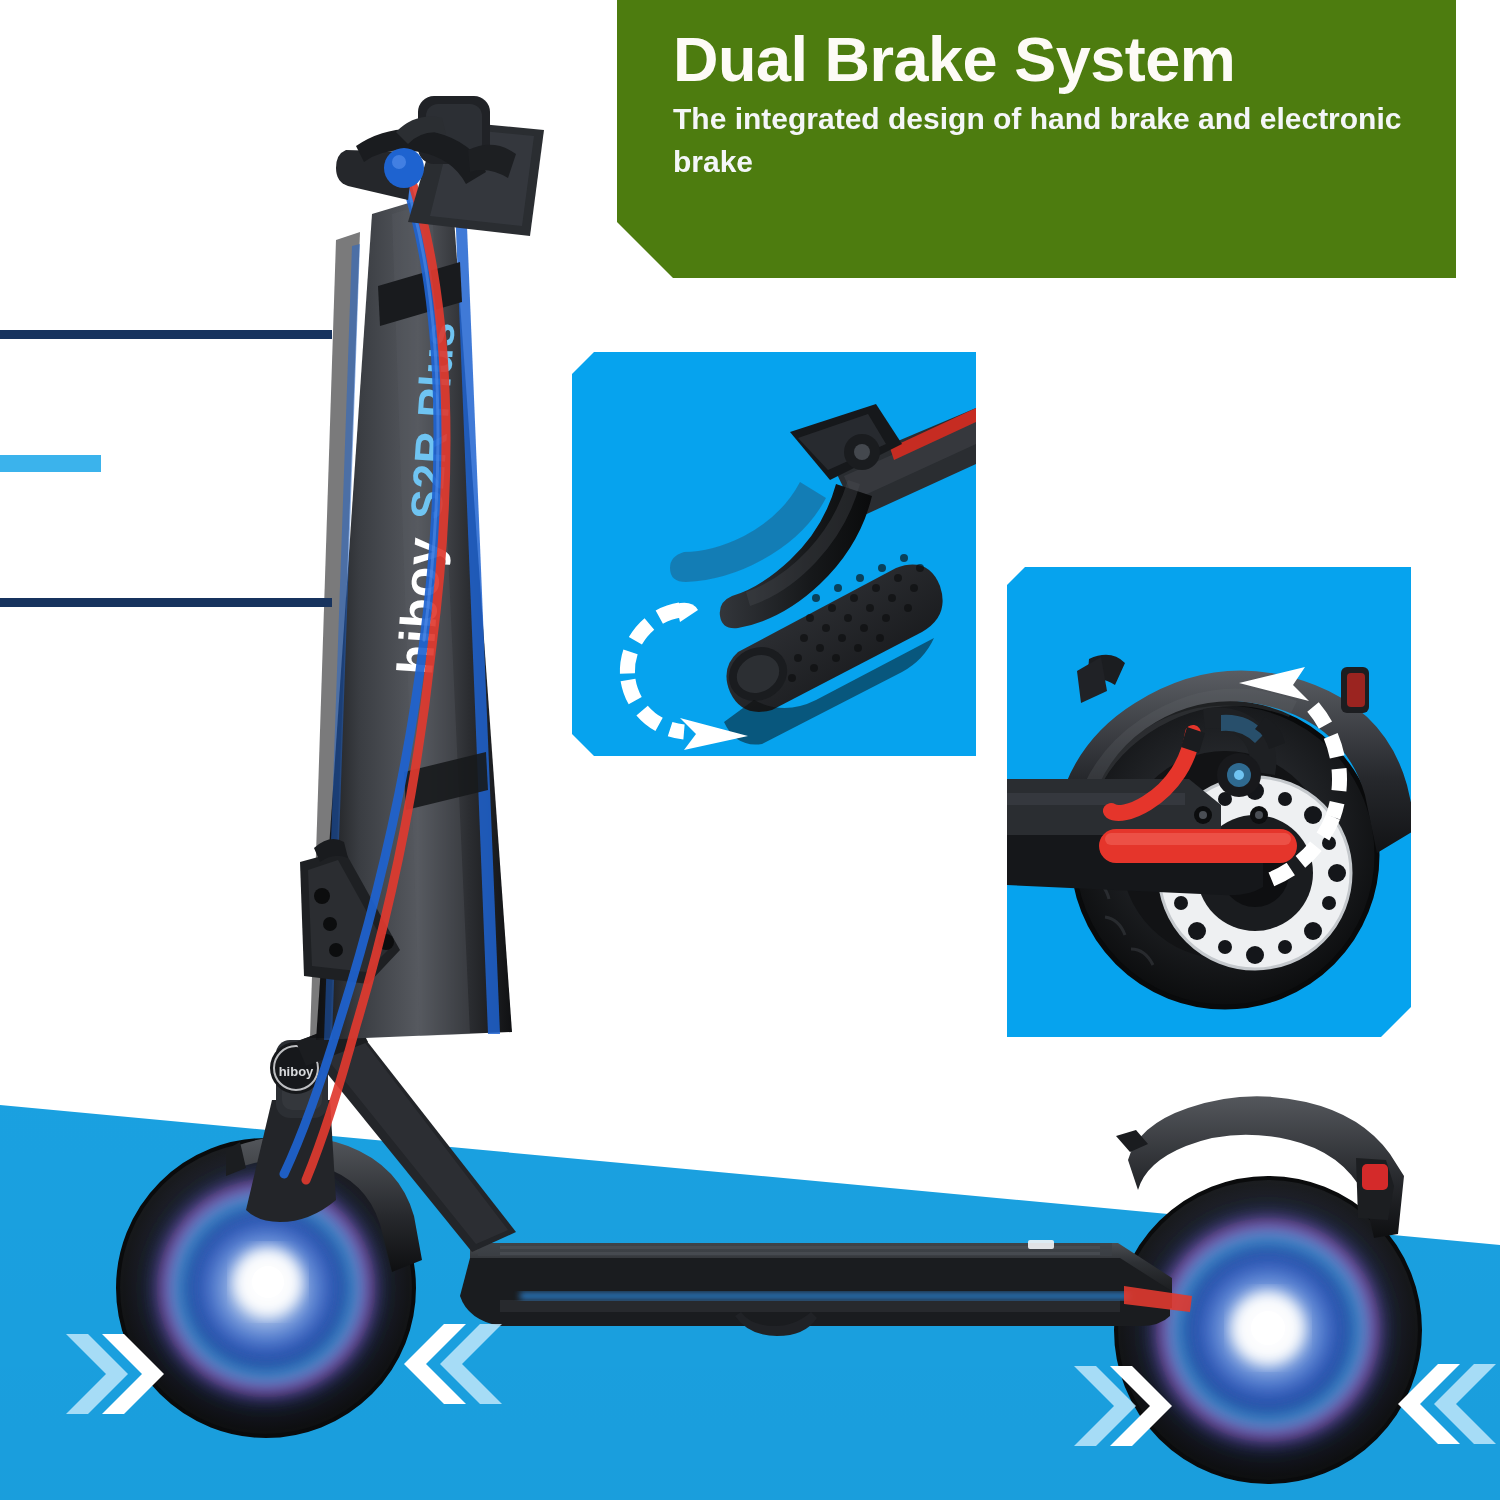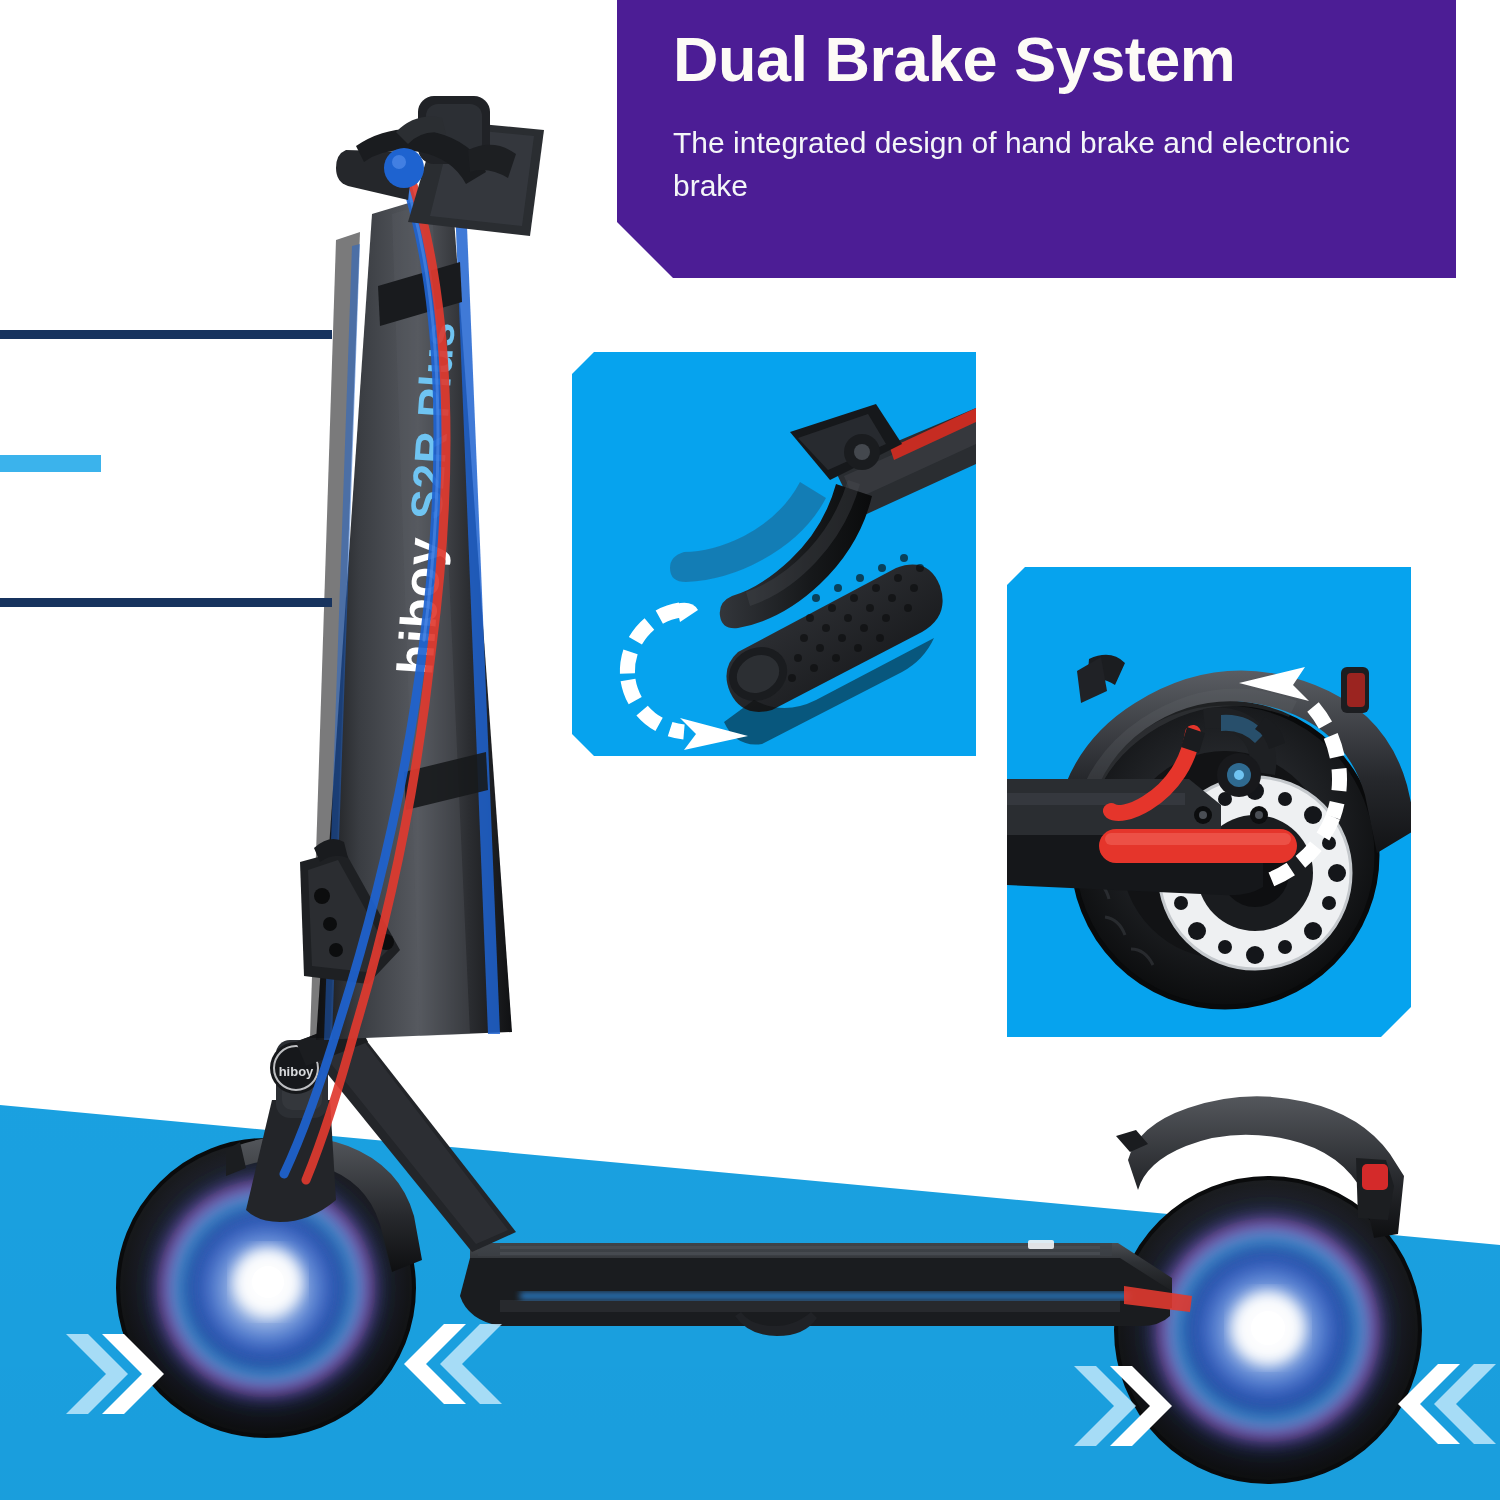--- a/index.html
+++ b/index.html
@@ -19,31 +19,31 @@
   }
   .ground-shadow {
     position:absolute; left:0; top:0; width:1500px; height:1500px;
     clip-path: polygon(0 1105px, 1500px 1245px, 1500px 1500px, 0 1500px);
     background:linear-gradient(180deg, rgba(255,255,255,.10) 0%, rgba(255,255,255,0) 22%, rgba(0,0,0,.05) 100%);
   }
 
   
   .banner {
     position:absolute; left:617px; top:0px; width:839px; height:278px;
-    background:#4c1d95;
+    background:#4d7c0f;
     clip-path: polygon(0 0, 883px 0, 883px 278px, 56px 278px, 0 222px);
     padding:26px 40px 0 56px;
     z-index:9;
   }
   .banner-title {
     color:#FDFBF6; font-size:63px; font-weight:bold; letter-spacing:-0.5px;
     line-height:1.05; white-space:nowrap;
   }
   .banner-sub {
-    margin-top:30px; color:#F4F6F8; font-size:30px; font-weight:400;
+    margin-top:6px; color:#F4F6F8; font-size:30px; font-weight:700;
     line-height:1.42; max-width:740px;
   }
 
   
   .rule { position:absolute; left:0; }
   .rule-navy { height:9px; width:332px; background:#17335E; }
   .rule-navy.r1 { top:330px; }
   .rule-navy.r2 { top:598px; }
   .rule-blue { top:455px; height:17px; width:101px; background:#3BB3EC; }
 

